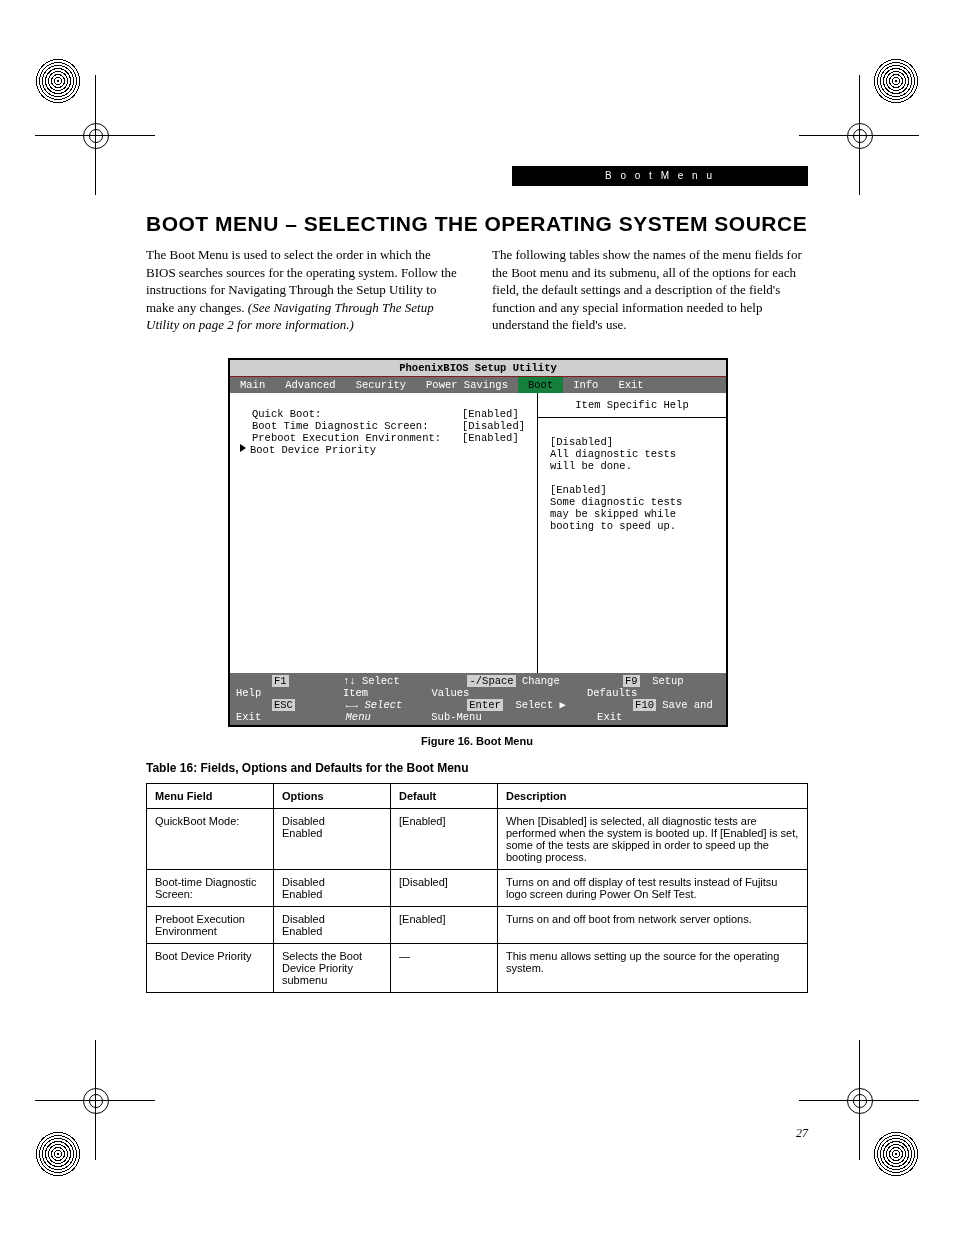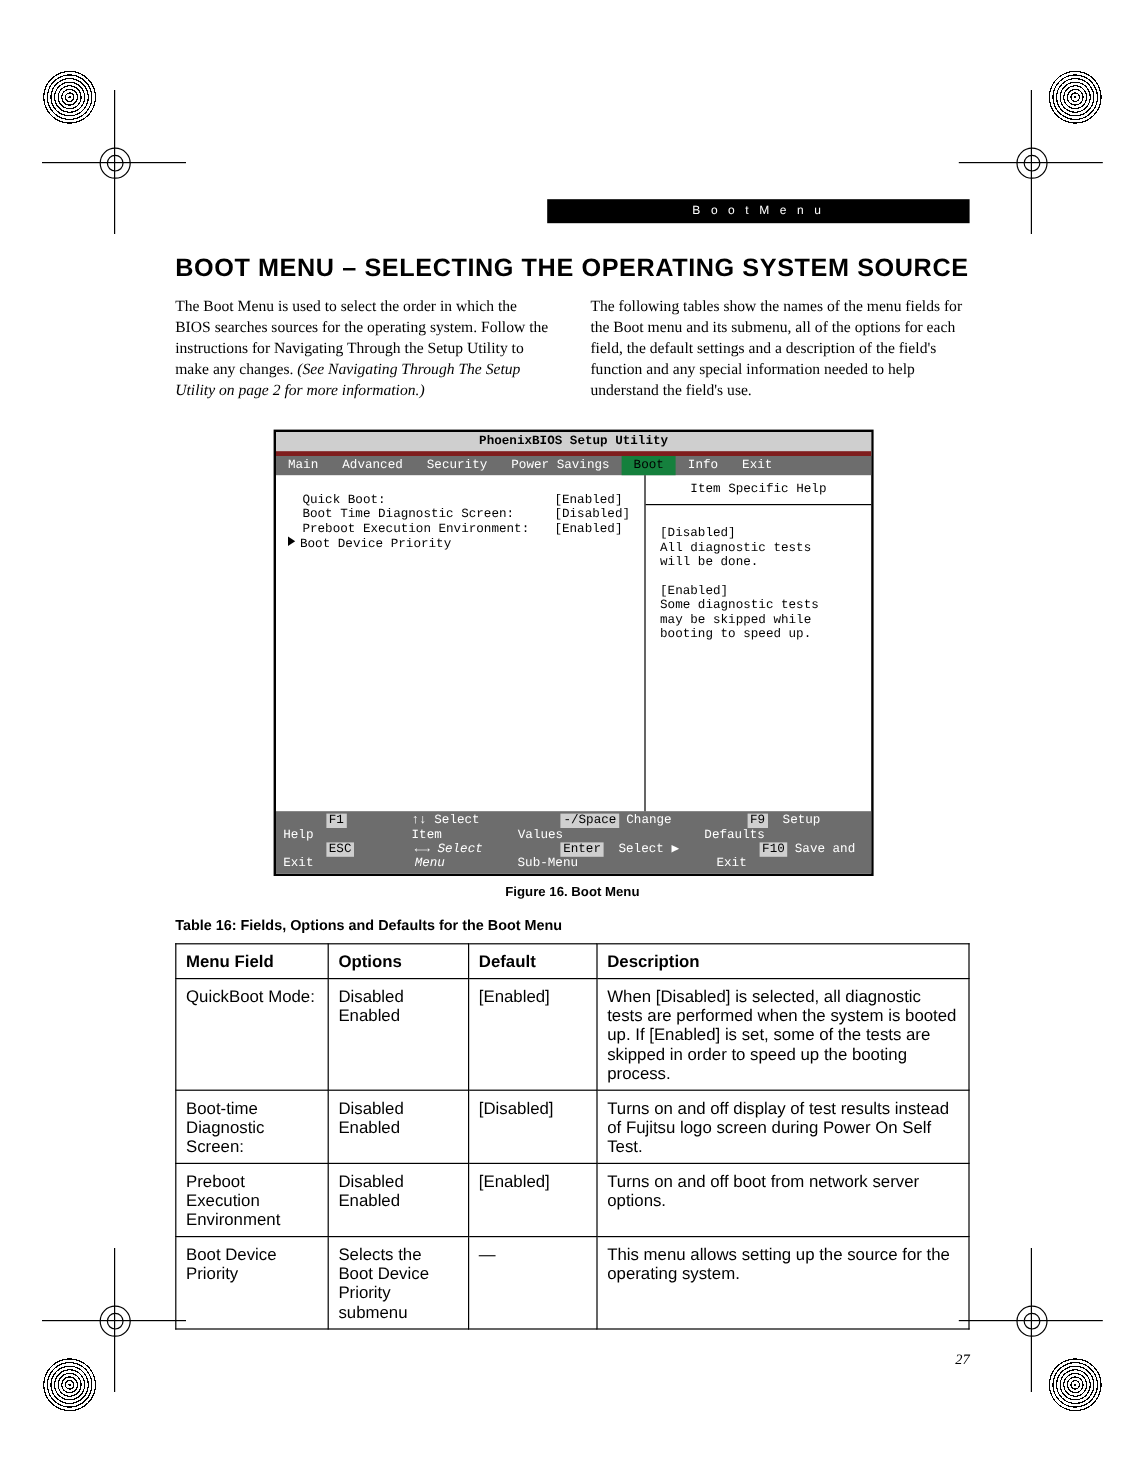--- a/index.html
+++ b/index.html
@@ -16,51 +16,51 @@
 .t-bl{bottom:100px;left:60px;}
 .t-br{bottom:100px;right:60px;}
 .hatched{position:absolute;width:46px;height:46px;border-radius:50%;
   background:repeating-radial-gradient(circle,#000 0 1px,transparent 1px 3px);}
 .h-tl{top:58px;left:35px;}
 .h-tr{top:58px;right:35px;}
 .h-bl{bottom:58px;left:35px;}
 .h-br{bottom:58px;right:35px;}
 .inner{position:absolute;left:146px;right:146px;top:166px;bottom:130px;}
 
-.hdr-bar{position:absolute;right:0;top:0;height:20px;width:352px;background:#000;color:#fff;
+.hdr-bar{position:absolute;right:0;top:0;height:20px;width:296px;background:#000;color:#fff;
   font-family:'Arial Black',Arial,sans-serif;font-size:10px;letter-spacing:3px;text-align:center;line-height:20px;}
 
 h1{font-family:Liberation Sans, sans-serif;font-weight:700;font-size:21px;margin:46px 0 10px;letter-spacing:.5px;}
 .columns{display:flex;gap:30px;font-size:13px;line-height:1.35;}
 .columns p{margin:0 0 8px;}
 .columns .col{flex:1;}
 em.it{font-style:italic;}
 
 .bios-wrap{margin:16px 0 6px;width:500px;margin-left:82px;}
 .bios{border:2px solid #000;font-family:'Courier New',monospace;font-size:10.5px;line-height:1.15;}
-.bios-title{background:#cfcfcf;text-align:center;padding:2px 4px;border-bottom:4px solid #7f1d1d;font-weight:bold;}
+.bios-title{background:#cfcfcf;text-align:center;padding:2px 4px;border-bottom:1px solid #7f1d1d;font-weight:bold;}
 .bios-menu{display:flex;background:#6d6d6d;color:#fff;}
 .bios-menu span{padding:2px 10px;}
 .bios-menu .sel{background:#15803d;color:#000;}
 .bios-body{display:flex;min-height:280px;}
 .bios-left{flex:1.3;padding:15px 12px 10px 22px;border-right:1px solid #000;}
 .bios-left .row{display:flex;}
 .bios-left .row .lab{width:210px;}
 .bios-left .tri{display:inline-block;width:0;height:0;border-top:4px solid transparent;border-bottom:4px solid transparent;border-left:6px solid #000;margin:0 4px 0 -12px;vertical-align:1px;}
 .bios-right{flex:1;padding:8px 12px;}
 .bios-right .hdr{text-align:center;border-bottom:1px solid #000;margin:-8px -12px 18px;padding:6px 0;}
 .bios-foot{background:#6d6d6d;color:#fff;padding:2px 6px;}
 .bios-foot .frow{display:flex;gap:6px;align-items:baseline;}
 .bios-foot .k{background:#cfcfcf;color:#000;padding:0 2px;margin-left:36px;}
 .bios-foot .seg{display:inline-block;}
 
 .fig-cap{text-align:center;font-family:Arial,sans-serif;font-size:11px;font-weight:700;margin:8px 0 14px;}
 .tbl-cap{font-family:Arial,sans-serif;font-size:12px;font-weight:700;margin:0 0 8px;}
 
-table.dt{border-collapse:collapse;width:100%;font-family:Arial,sans-serif;font-size:14px;padding-left:28px;}
+table.dt{border-collapse:collapse;width:100%;font-family:Arial,sans-serif;font-size:11px;padding-left:28px;}
 table.dt th,table.dt td{border:1px solid #000;padding:6px 8px;text-align:left;vertical-align:top;}
 table.dt th{font-weight:700;}
 table.dt td:nth-child(1){width:110px;}
 table.dt td:nth-child(2){width:100px;}
 table.dt td:nth-child(3){width:90px;}
 
 .pn{position:absolute;right:0;bottom:-36px;font-style:italic;font-size:12px;}
 </style>
 </head>
 <body>

